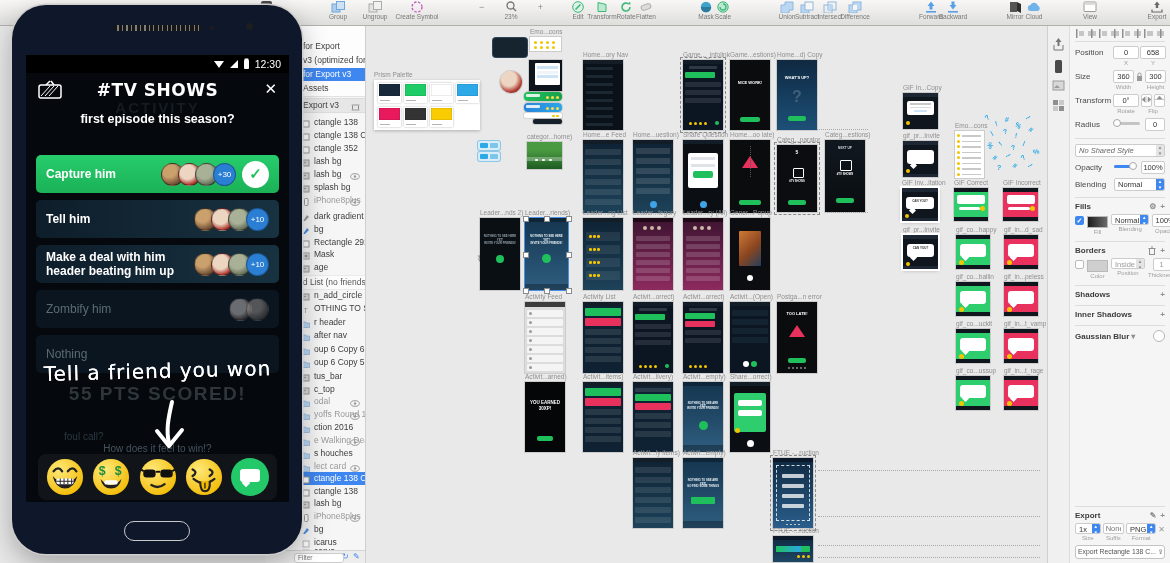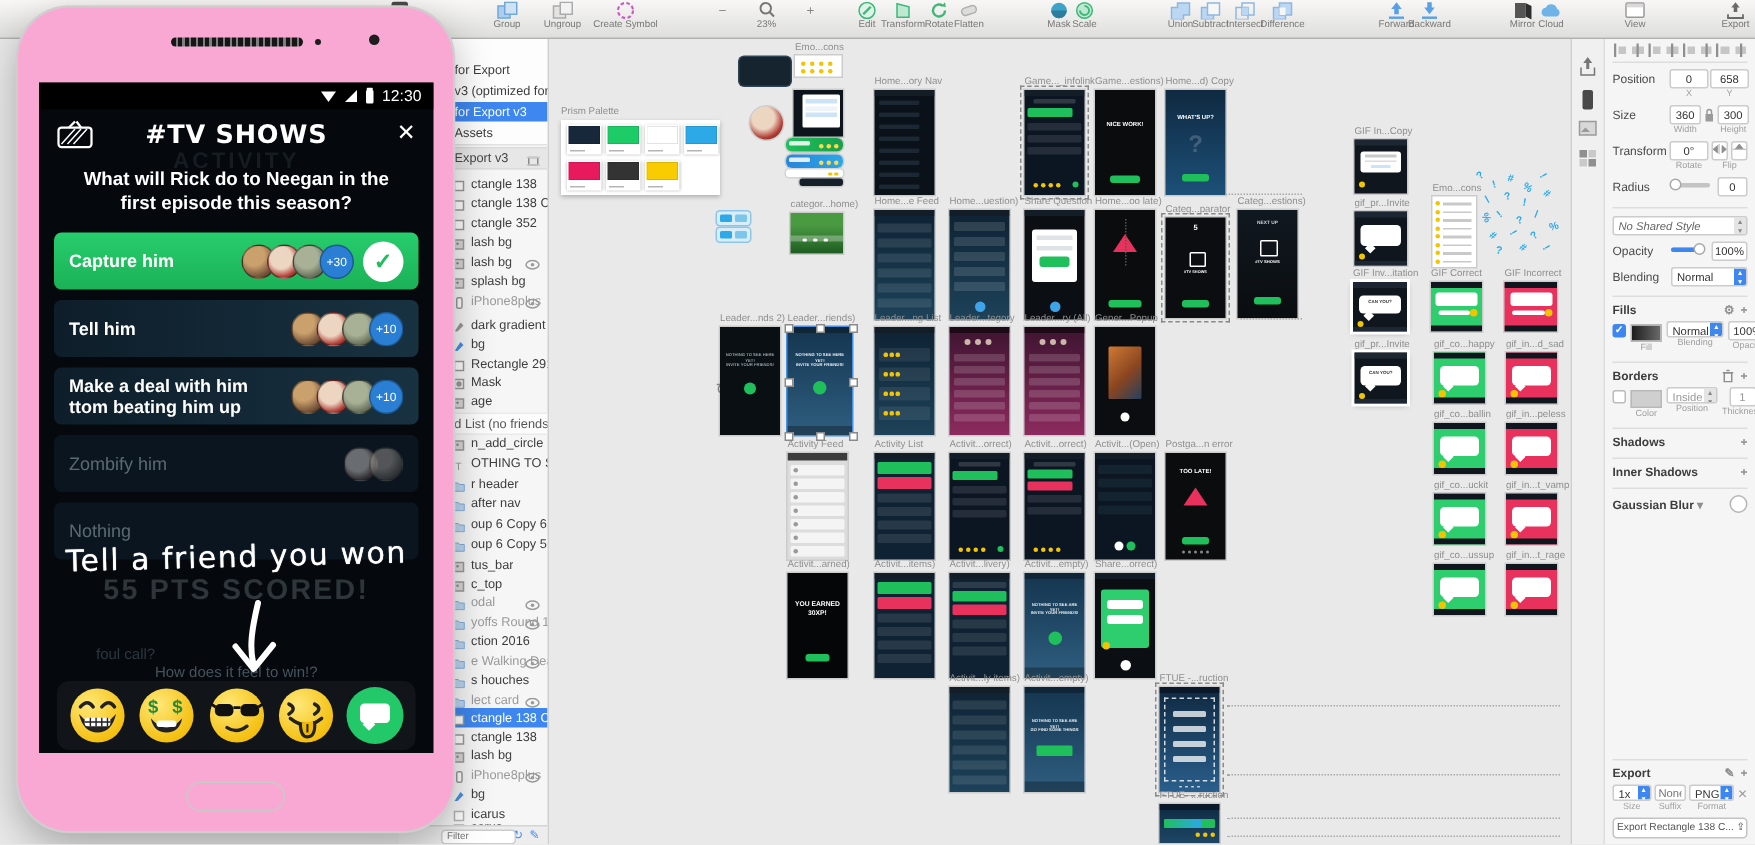--- a/index.html
+++ b/index.html
@@ -71,21 +71,21 @@
   .cbx{width:9px;height:9px;border-radius:2px;margin-top:2px;flex:none;
       background:#3f87f0;color:#fff;font-size:7px;line-height:9px;text-align:center;font-weight:bold}
   .cbx.off{background:#fff;border:1px solid #bbb;box-sizing:border-box}
   .swatch{width:19px;height:10px;border:1px solid #b9b9b9;margin-top:2px;flex:none}
   .togg{width:10px;height:10px;border:1px solid #b5b5b5;border-radius:50%;background:#fff;margin-left:auto}
   .spacer{flex:1}
   .expbtn{margin-top:4px;height:12px;border:1px solid #c3c3c3;border-radius:3px;background:#fff;font-size:6.8px;
       line-height:12px;text-align:center;color:#555;white-space:nowrap;overflow:hidden;padding:0 2px}
 
   
-  #phone{position:absolute;left:12px;top:5px;width:290px;height:549px;background:#f9a8d4;border-radius:34px;z-index:50;
+  #phone{position:absolute;left:12px;top:5px;width:290px;height:549px;background:#0f172a;border-radius:34px;z-index:50;
     box-shadow:0 0 0 1.5px #cfcecd,0 10px 28px rgba(0,0,0,.30)}
   .grille{position:absolute;top:20px;left:102px;width:88px;height:6px;border-radius:3px;
     background:repeating-linear-gradient(90deg,#161616 0 3px,#7e7e7e 3px 4.5px)}
   .pdot{position:absolute;border-radius:50%;background:#1d1d1d}
   #homebtn{position:absolute;bottom:13px;left:50%;transform:translateX(-50%);width:64px;height:18px;
     border:1.5px solid #c9c9c9;border-radius:10px}
   #screen{position:absolute;left:14px;top:50px;width:263px;height:447px;background:#05090d;overflow:hidden}
   .statusbar{height:18px;background:#000;display:flex;justify-content:flex-end;align-items:center;gap:6px;
     padding-right:8px;color:#fff;font-size:10.5px}
   .wifi{width:0;height:0;border-left:5px solid transparent;border-right:5px solid transparent;border-top:7px solid #fff}
@@ -1334,21 +1334,20 @@
         <svg class="tvic" width="26" height="20">
           <rect x="1" y="5" width="22" height="13" rx="2" fill="none" stroke="#fff" stroke-width="1.5"></rect>
           <path d="M3,16 L12,6 M7,16 L16,6 M11,16 L20,6" stroke="#fff" stroke-width="1"></path>
           <path d="M8,5 L12,1 M16,5 L13,1" stroke="#fff" stroke-width="1.5"></path>
         </svg>
         <span class="apptitle">#TV SHOWS</span>
         <span class="closex">✕</span>
       </div>
 
       <div class="question">
-        <div>What will Rick do to Neegan in the</div>
         <div>first episode this season?</div>
       </div>
 
       <div class="answers">
         <div class="ans sel">
           <span class="atext">Capture him</span>
           <span class="acluster">
             <span class="av avA"></span>
             <span class="av avB"></span>
             <span class="av avC"></span>
@@ -1359,21 +1358,21 @@
         <div class="ans">
           <span class="atext">Tell him</span>
           <span class="acluster">
             <span class="av avA"></span>
             <span class="av avB"></span>
             <span class="av avC"></span>
             <span class="badge">+10</span>
           </span>
         </div>
         <div class="ans">
-          <span class="atext"><span>Make a deal with him</span><br><span>ttom beating him up</span></span>
+          <span class="atext"><span>Make a deal with him</span><br><span>header beating him up</span></span>
           <span class="acluster">
             <span class="av avA"></span>
             <span class="av avB"></span>
             <span class="av avC"></span>
             <span class="badge">+10</span>
           </span>
         </div>
         <div class="ans faded">
           <span class="atext">Zombify him</span>
           <span class="acluster">

